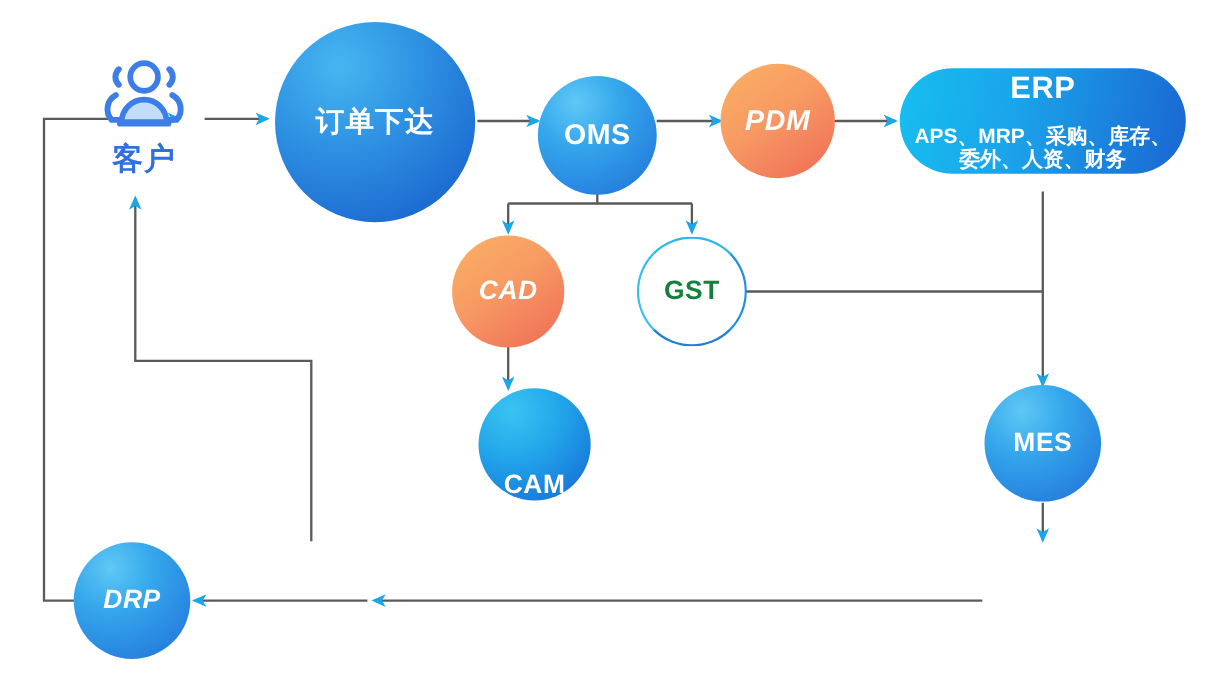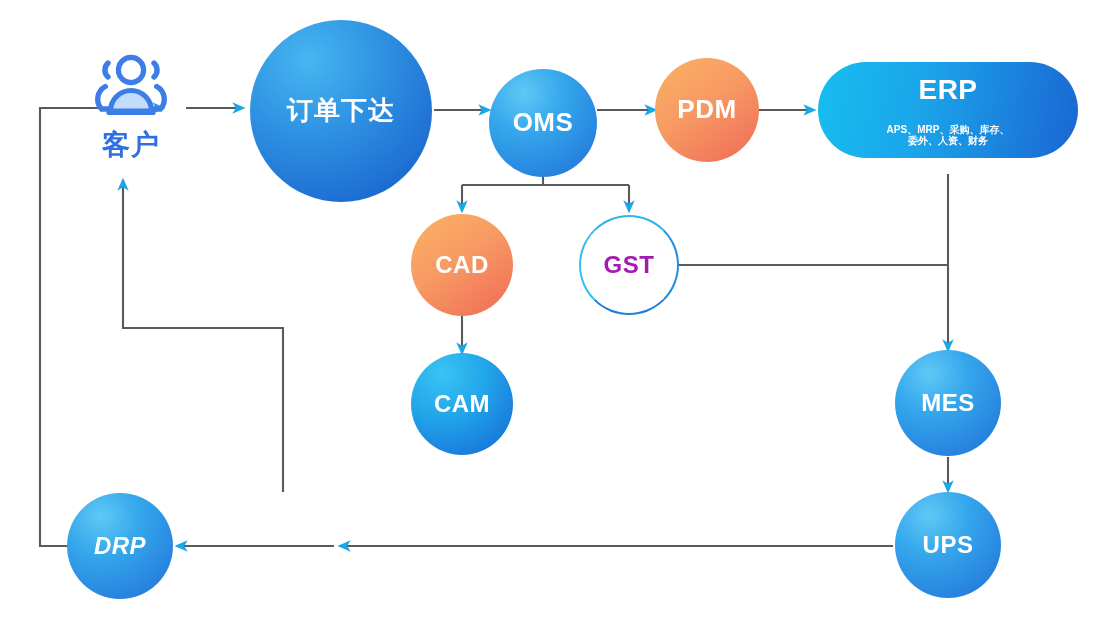--- a/index.html
+++ b/index.html
@@ -36,40 +36,40 @@
     color: #ffffff;
     line-height: 1.12;
   }
   .circle { border-radius: 50%; }
   .pill { border-radius: 60px; }
 
   
   .g-blue      { background: radial-gradient(circle at 32% 22%, #5fc8f5 0%, #35a7ec 35%, #1f6fd8 100%); }
   .g-blue-deep { background: radial-gradient(circle at 32% 22%, #46b6f0 0%, #2f93e3 38%, #1559c9 100%); }
   .g-cyan      { background: radial-gradient(circle at 30% 20%, #39c4f2 0%, #22a6ea 40%, #1466d4 100%); }
-  .g-orange    { background: linear-gradient(145deg, #fbb264 0%, #f79a63 45%, #ef6a56 100%); }
+  .g-orange    { background: linear-gradient(145deg, #fbb264 0%, #f79a63 45%, #ef6a56 100%); font-style: italic; }
   .g-teal-blue { background: linear-gradient(100deg, #16bef0 0%, #1ba4ea 40%, #1a66d2 100%); }
 
   .title-lg { font-size: 26px; font-weight: 700; letter-spacing: 1px; }
   .sub-lines { font-size: 14.5px; font-weight: 700; margin-top: 6px; letter-spacing: .2px; }
   .sub-lines div { white-space: nowrap; }
   .label-lg { font-size: 26px; font-weight: 700; letter-spacing: .5px; }
   .label-md { font-size: 24px; font-weight: 700; letter-spacing: .5px; }
   .erp-title { font-size: 28px; font-weight: 700; letter-spacing: .5px; }
-  .erp-sub { font-size: 10px; font-weight: 700; margin-top: 19px; }
+  .erp-sub { font-size: 19px; font-weight: 700; margin-top: 19px; }
   .erp-sub div { white-space: nowrap; }
 
   
   .node-outline {
     background: #ffffff;
     border: 2.5px solid;
     border-color: #29b6e8 #1f8fe0 #1f7fd8 #36c0ef;
     color: #1b4fd0;
   }
-  .node-outline .label-md { color: #a21caf; }
+  .node-outline .label-md { color: #15803d; }
 
   
   #customer {
     position: absolute;
     display: flex;
     flex-direction: column;
     align-items: center;
   }
   #customer .cust-label {
     font-size: 28px;
@@ -164,30 +164,27 @@
   </div>
 
   <div class="node circle g-orange" style="left:411px; top:214px; width:102px; height:102px;">
     <div class="label-md">CAD</div>
   </div>
 
   <div class="node circle node-outline" style="left:579px; top:215px; width:100px; height:100px;">
     <div class="label-md">GST</div>
   </div>
 
-  <div class="node circle g-cyan" style="left:411px; top:353px; width:102px; height:102px;">
+  <div class="node circle g-cyan" style="left:435px; top:353px; width:102px; height:102px;justify-content:flex-end;">
     <div class="label-md">CAM</div>
   </div>
 
   <div class="node circle g-blue" style="left:895px; top:350px; width:106px; height:106px;">
     <div class="label-md">MES</div>
   </div>
 
-  <div class="node circle g-blue" style="left:895px; top:492px; width:106px; height:106px;">
-    <div class="label-md">UPS</div>
-  </div>
 
 
   <div class="node circle g-blue" style="left:67px; top:493px; width:106px; height:106px;font-style:italic;">
     <div class="label-md">DRP</div>
   </div>
 
 </div>
 
 </body></html>

